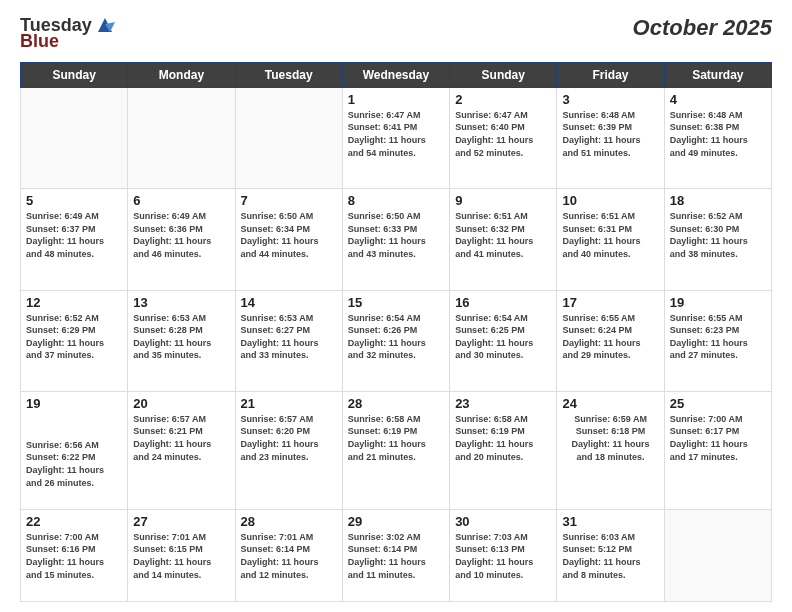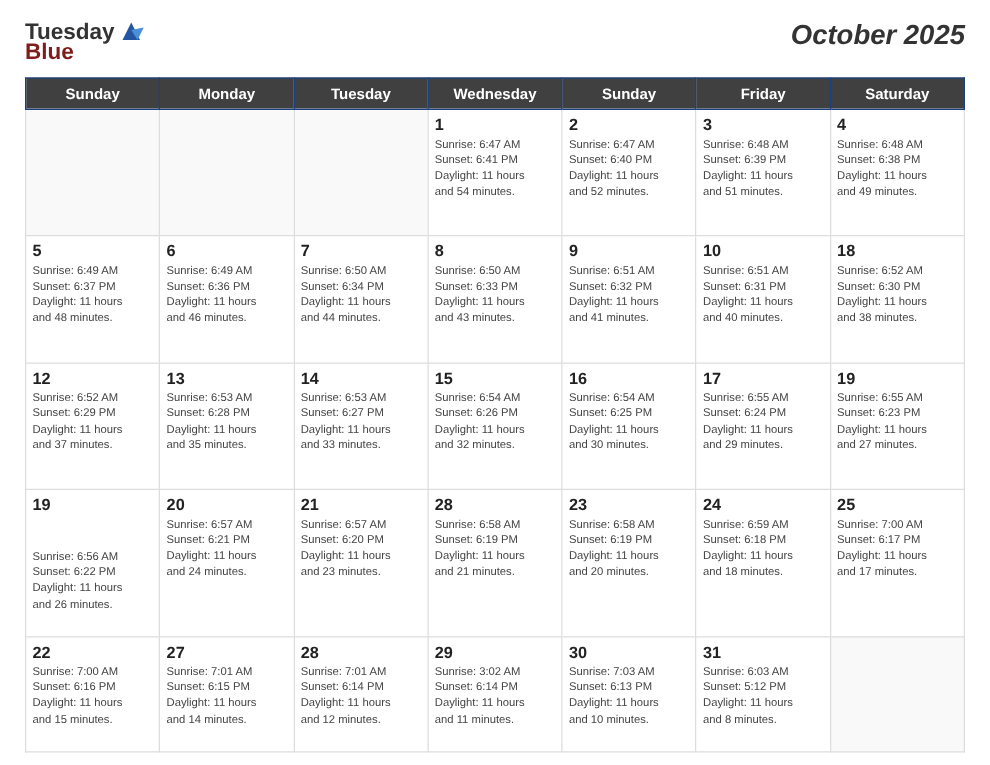--- a/index.html
+++ b/index.html
@@ -80,20 +80,21 @@
     .day-number {
       font-size: 13px;
       font-weight: bold;
       color: #222;
       margin-bottom: 2px;
     }
     .day-info {
       font-size: 9px;
       color: #444;
       line-height: 1.4;
+      font-weight: bold;
     }
     tr { height: auto; }
     .calendar tbody tr td {
       height: 88px;
     }
     .calendar tbody tr:last-child td {
       height: 80px;
     }
   </style>
 </head>
@@ -297,21 +298,21 @@
           </td>
           <td>
             <div class="day-number">23</div>
             <div class="day-info" style="white-space: pre-line;">Sunrise: 6:58 AM
 Sunset: 6:19 PM
 Daylight: 11 hours
 and 20 minutes.</div>
           </td>
           <td>
             <div class="day-number">24</div>
-            <div class="day-info" style="white-space: pre-line;">Sunrise: 6:59 AM
+            <div class="day-info" style="white-space: pre-line; text-align: center;">Sunrise: 6:59 AM
 Sunset: 6:18 PM
 Daylight: 11 hours
 and 18 minutes.</div>
           </td>
           <td>
             <div class="day-number">25</div>
             <div class="day-info" style="white-space: pre-line;">Sunrise: 7:00 AM
 Sunset: 6:17 PM
 Daylight: 11 hours
 and 17 minutes.</div>

